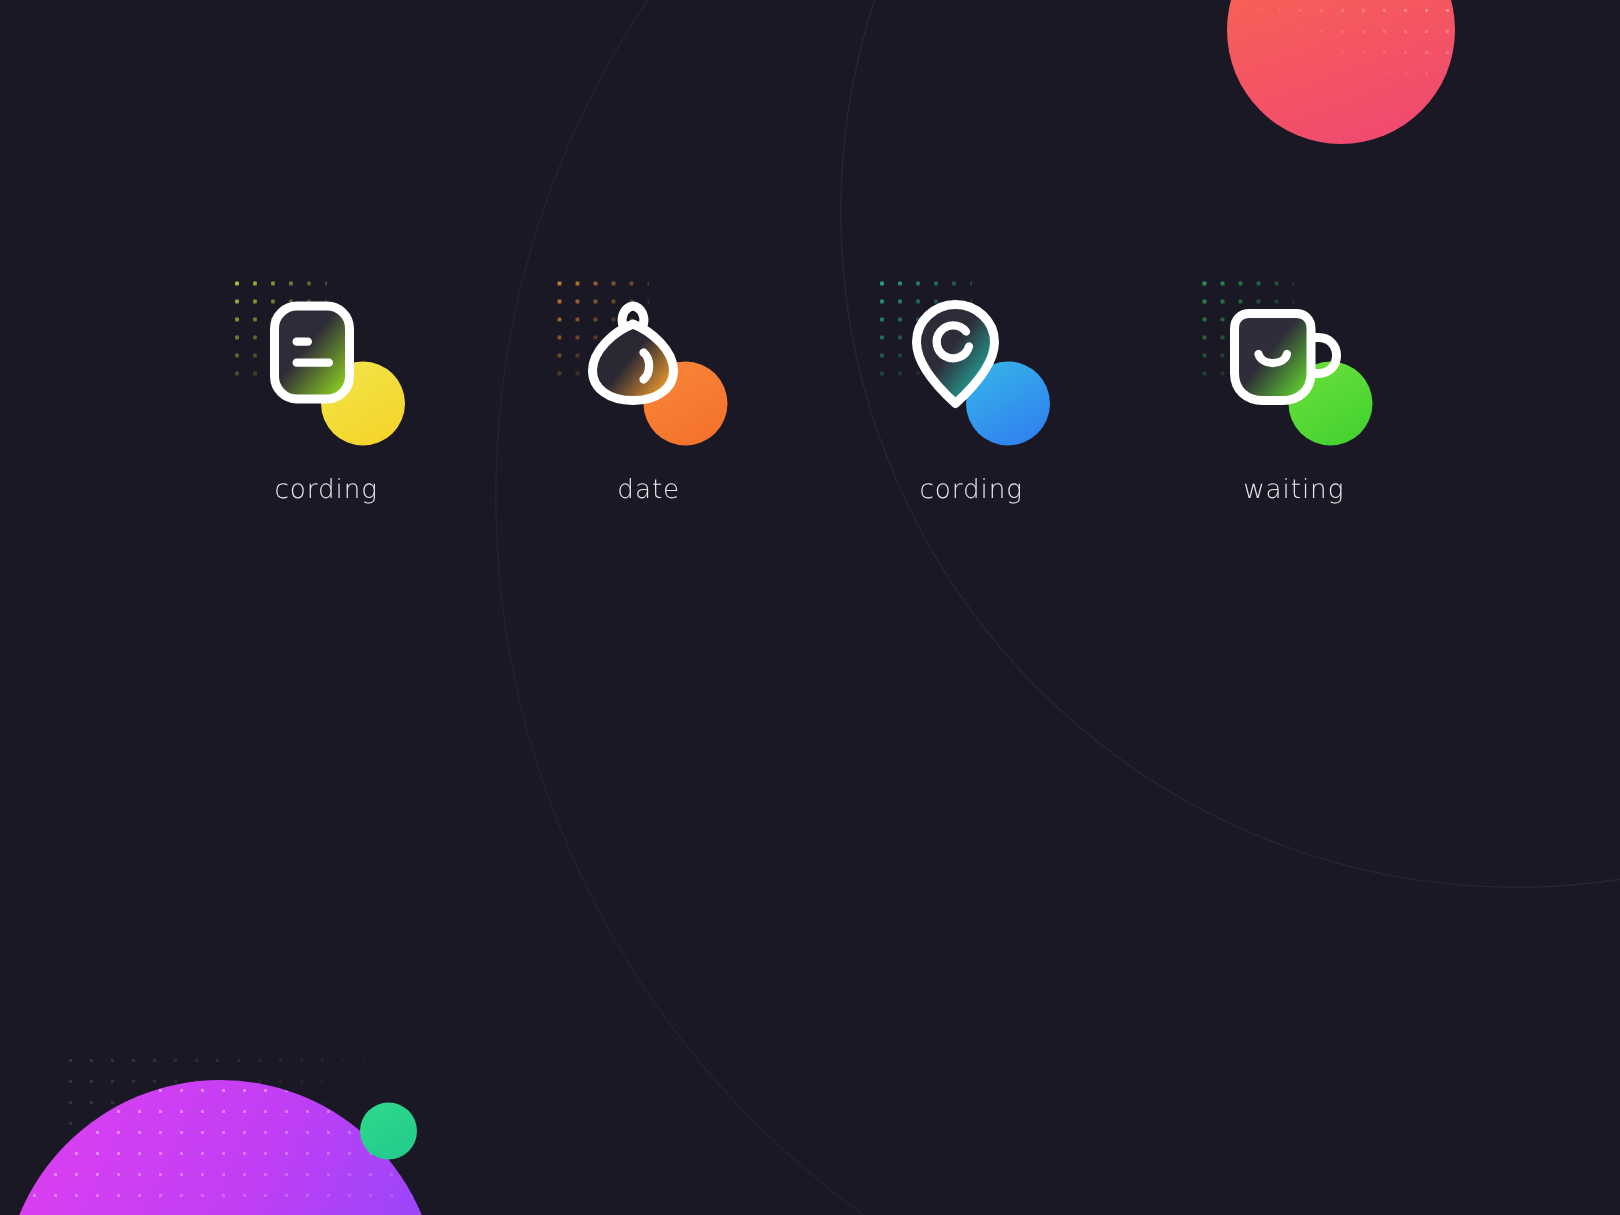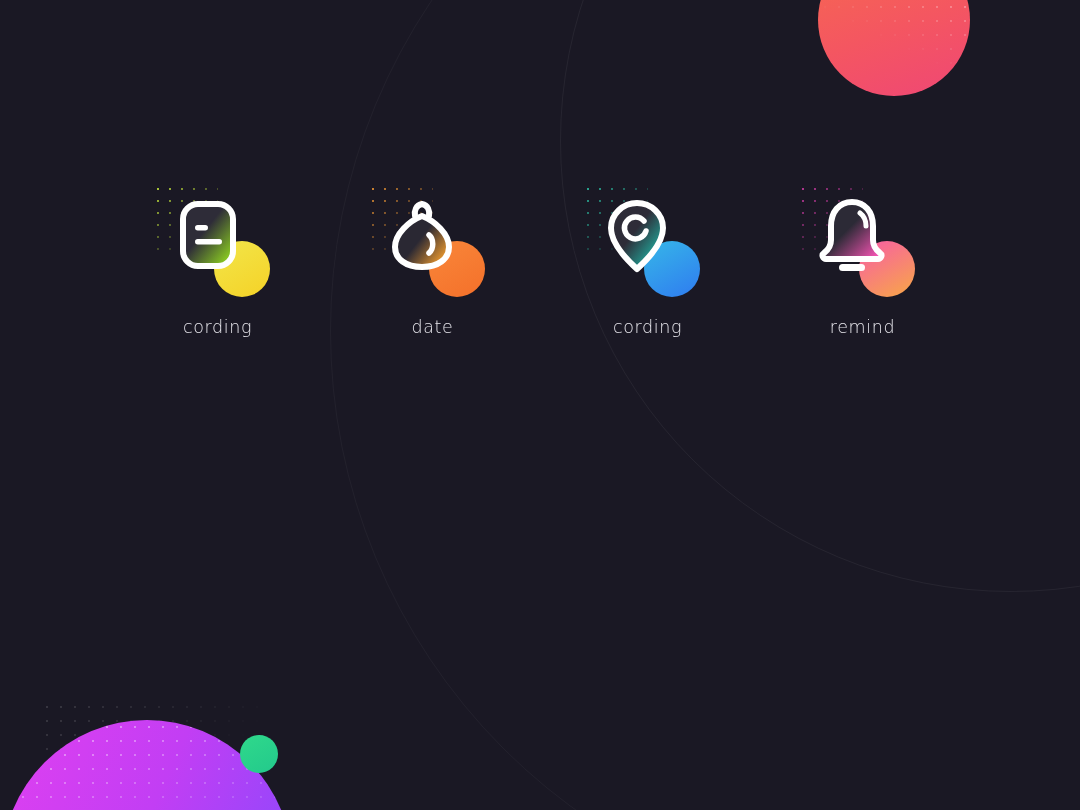--- a/index.html
+++ b/index.html
@@ -220,35 +220,35 @@
           </defs>
           <path d="M41 12 C55 12 67 23 67 37 C67 52 52 68 41 78 C30 68 15 52 15 37 C15 23 27 12 41 12 Z" fill="url(#g-pos)"></path>
           <path d="M41 12 C55 12 67 23 67 37 C67 52 52 68 41 78 C30 68 15 52 15 37 C15 23 27 12 41 12 Z" fill="none" stroke="#ffffff" stroke-width="6" stroke-linejoin="round"></path>
           <path d="M48 30 A11 11 0 1 0 50 40" fill="none" stroke="#ffffff" stroke-width="5.5" stroke-linecap="round"></path>
         </svg>
       </div>
       <div class="label">cording</div>
     </div>
 
 
-
-    <div class="cell">
-      <div class="icon-wrap">
-        <div class="icon-dots" style="color:#c23a9c;"></div>
-        <div class="icon-blob" style="background:linear-gradient(150deg,#f75ca8 0%,#f8a845 100%);"></div>
-        <svg class="icon-svg" viewBox="0 0 96 96">
-          <defs>
-            <linearGradient id="g-rem" x1="0.15" y1="0.12" x2="0.95" y2="0.9">
-              <stop offset="0.4" stop-color="#2c2a36"></stop>
-              <stop offset="1" stop-color="#f053b0"></stop>
-            </linearGradient>
-          </defs>
-          <path d="M41 11 C54 11 62 21 62 35 L62 49 C62 55 65 59 69 62 C72 64 70 68 67 68 L15 68 C12 68 10 64 13 62 C17 59 20 55 20 49 L20 35 C20 21 28 11 41 11 Z" fill="url(#g-rem)"></path>
-          <path d="M41 11 C54 11 62 21 62 35 L62 49 C62 55 65 59 69 62 C72 64 70 68 67 68 L15 68 C12 68 10 64 13 62 C17 59 20 55 20 49 L20 35 C20 21 28 11 41 11 Z" fill="none" stroke="#ffffff" stroke-width="6" stroke-linejoin="round"></path>
-          <path d="M49 22 C53 25 55 30 55 35" fill="none" stroke="#ffffff" stroke-width="5" stroke-linecap="round"></path>
-          <rect x="28" y="73" width="26" height="7" rx="3.5" fill="#ffffff"></rect>
-        </svg>
-      </div>
-      <div class="label">remind</div>
-    </div>
+    <div class="cell">
+      <div class="icon-wrap">
+        <div class="icon-dots" style="color:#2faa55;"></div>
+        <div class="icon-blob" style="background:linear-gradient(150deg,#6ee03c 0%,#3fd12f 100%);"></div>
+        <svg class="icon-svg" viewBox="0 0 96 96">
+          <defs>
+            <linearGradient id="g-wait" x1="0.12" y1="0.15" x2="0.95" y2="0.9">
+              <stop offset="0.4" stop-color="#2f2d39"></stop>
+              <stop offset="1" stop-color="#63da2f"></stop>
+            </linearGradient>
+          </defs>
+          <path d="M60 34 L68 34 C75 34 80 39 80 46 C80 53 75 58 68 58 L60 58" fill="none" stroke="#ffffff" stroke-width="6" stroke-linecap="round" stroke-linejoin="round"></path>
+          <path d="M12 28 C12 22 16 18 22 18 L53 18 C59 18 63 22 63 28 L63 58 C63 69 55 76 44 76 L31 76 C20 76 12 69 12 58 Z" fill="url(#g-wait)"></path>
+          <path d="M12 28 C12 22 16 18 22 18 L53 18 C59 18 63 22 63 28 L63 58 C63 69 55 76 44 76 L31 76 C20 76 12 69 12 58 Z" fill="none" stroke="#ffffff" stroke-width="6" stroke-linejoin="round"></path>
+          <path d="M28 45 C30 53 45 53 47 45" fill="none" stroke="#ffffff" stroke-width="5.5" stroke-linecap="round"></path>
+        </svg>
+      </div>
+      <div class="label">waiting</div>
+    </div>
+
 
   </div>
 </div>
 
 </body></html>

